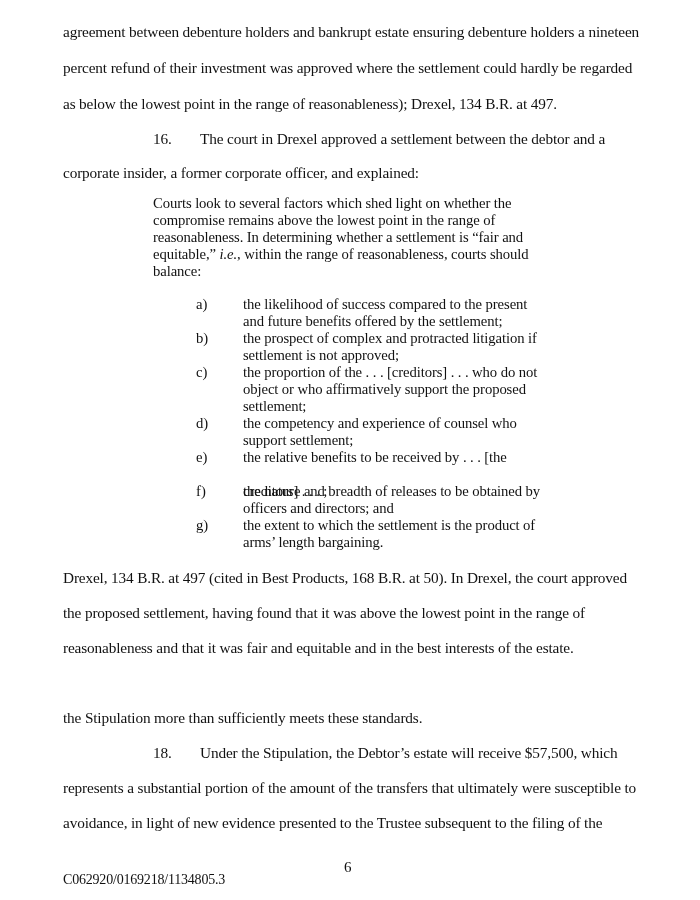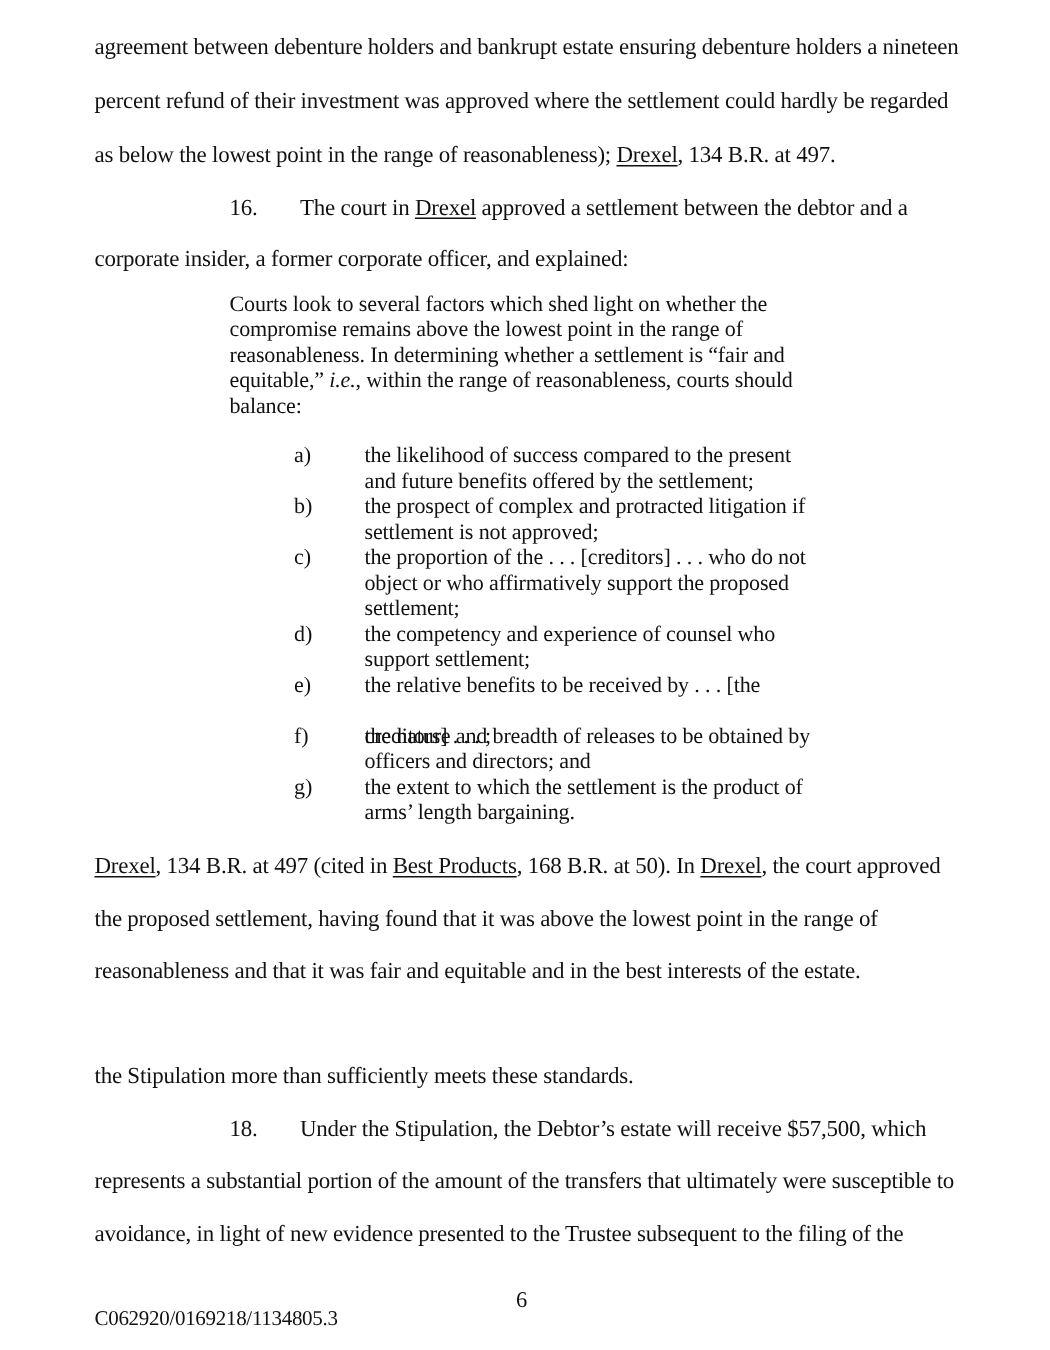--- a/index.html
+++ b/index.html
@@ -21,21 +21,21 @@
       width: 616px; height: 900px;
     }
     .line {
       position: absolute;
       left: 63px;
       font-size: 15.3px;
       line-height: 18px;
       white-space: nowrap;
       letter-spacing: -0.15px;
     }
-    .u { text-decoration: underline; text-underline-offset: 2px; }
+    .u { text-underline-offset: 2px; }
     .i { font-style: italic; }
     .pnum {
       display: inline-block;
       width: 47px;
     }
     .quote-line {
       position: absolute;
       left: 153px;
       font-size: 14.7px;
       line-height: 17px;

